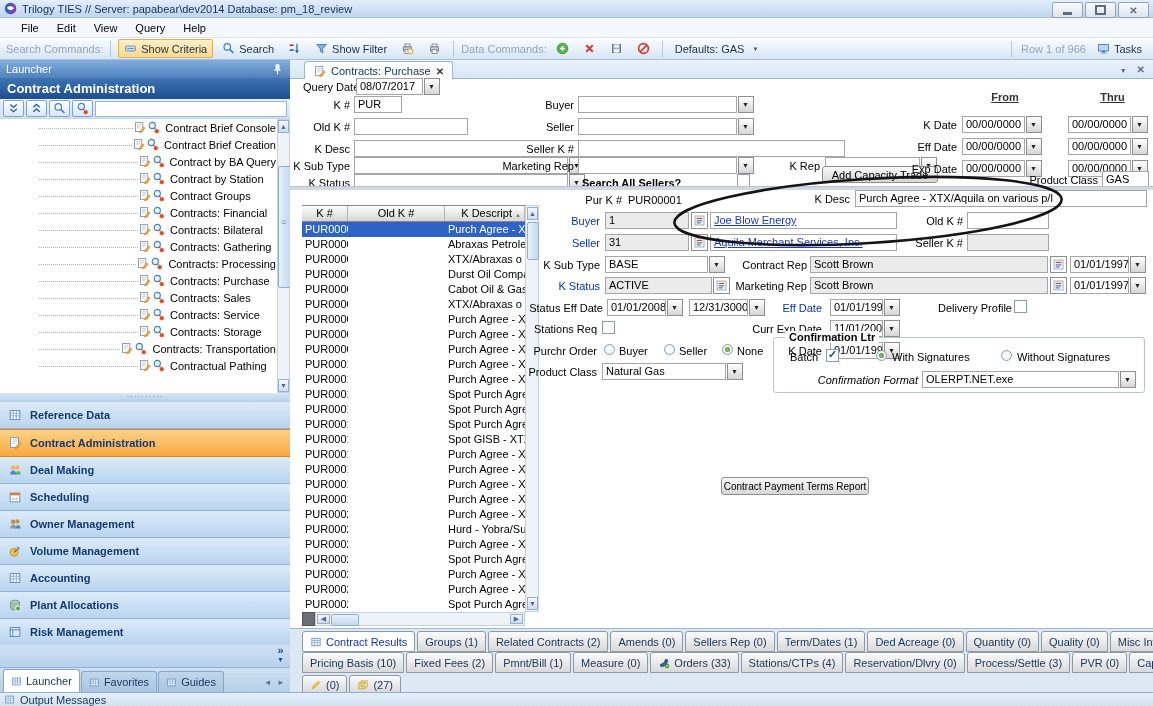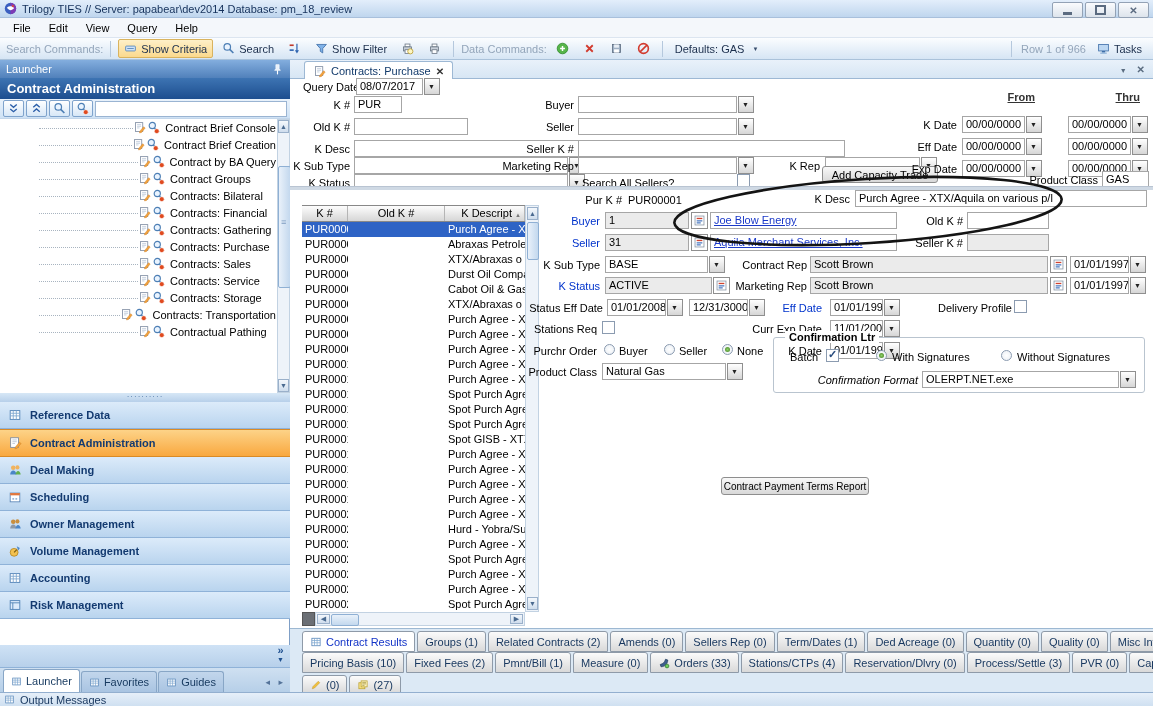--- a/index.html
+++ b/index.html
@@ -11,21 +11,21 @@
   #titlebar{left:0;top:0;width:1153px;height:18px;background:linear-gradient(#e3eefb,#bfd6ee);
             border-bottom:1px solid #a8c0dc;display:flex;align-items:center;padding:0 4px;}
   #titlebar .ttl{margin-left:5px;color:#15315b;white-space:nowrap;}
   #winbtns{position:absolute;right:4px;top:2px;display:flex;gap:2px;}
   .wbtn{width:29px;height:14px;border:1px solid #93a2b5;border-radius:2px;
         background:linear-gradient(#fafbfd,#dde4ec);display:flex;align-items:center;justify-content:center;}
   .wbtn.min::after{content:"";width:9px;height:3px;background:#5b6b80;margin-top:6px;}
   .wbtn.res::after{content:"";width:7px;height:6px;border:2px solid #5b6b80;}
   .wbtn.cls::after{content:"✕";font-size:10px;font-weight:bold;color:#5b6b80;}
   #menubar{left:0;top:18px;width:1153px;height:20px;background:#f4f7fb;border-bottom:1px solid #dce5f0;
-           display:flex;align-items:center;padding-left:4px;}
+           display:flex;align-items:center;padding-left:12px;}
   #menubar span{padding:2px 9px;}
   #toolbar{left:0;top:38px;width:1153px;height:22px;background:linear-gradient(#fbfdff,#d6e5f4);
            border-bottom:1px solid #aac2da;display:flex;align-items:center;padding:0 6px;gap:4px;}
   .tlabel{color:#93a5ba;white-space:nowrap;}
   .tsep{width:1px;height:16px;background:#b5c8dd;margin:0 3px;}
   .tbtn{display:flex;align-items:center;gap:4px;padding:2px 5px;border-radius:2px;color:#1c2f4d;white-space:nowrap;}
   .tbtn.hot{background:linear-gradient(#fef0c8,#fbd98e);border:1px solid #d9b35e;}
   .caret::after{content:"▼";font-size:6px;color:#3a4f6e;margin-left:4px;}
   #tb-right{margin-left:auto;display:flex;align-items:center;gap:6px;}
   
@@ -75,22 +75,22 @@
   #doctab .x{color:#333;font-weight:bold;font-size:10px;}
   #tabrow-ctrl{position:absolute;right:8px;top:3px;color:#5a6c80;display:flex;gap:10px;align-items:center;}
   #tabrow-ctrl .dd::after{content:"▼";font-size:7px;}
   #tabrow-ctrl .xx::after{content:"✕";font-size:10px;font-weight:bold;}
   #criteria-bg{left:290px;top:79px;width:863px;height:107px;background:#fff;}
   #hband{left:290px;top:186px;width:863px;height:4px;background:#cfd9e4;border-top:1px solid #b9c4d2;}
   #content-bg{left:290px;top:190px;width:863px;height:438px;background:#fff;}
   .lblr{position:absolute;text-align:right;white-space:nowrap;}
   .lbll{position:absolute;white-space:nowrap;}
   .blue{color:#0033cc;}
-  .bold{font-weight:normal;}
-  .und{text-decoration:underline;color:#333;font-weight:bold;text-align:right;}
+  .bold{font-weight:bold;}
+  .und{text-decoration:underline;color:#333;font-weight:bold;text-align:center;}
   .fld{position:absolute;height:17px;display:flex;}
   .fbox{flex:1;border:1px solid #a6a6a6;background:#fff;padding:1px 3px;line-height:13px;
         overflow:hidden;white-space:nowrap;box-sizing:border-box;}
   .fbox.ro{background:#ebebeb;}
   .dbtn{width:16px;margin-left:1px;border:1px solid #8f8f8f;background:linear-gradient(#ffffff,#d6d6d6);
         box-sizing:border-box;position:relative;}
   .dbtn::after{content:"▼";position:absolute;left:3px;top:4px;font-size:7px;color:#222;}
   .nbtn{position:absolute;width:17px;height:17px;border:1px solid #8f8f8f;background:#fff;
         display:flex;align-items:center;justify-content:center;box-sizing:border-box;}
   .cbx{position:absolute;width:13px;height:13px;border:1px solid #8b9bb0;background:#fff;box-sizing:border-box;}
@@ -434,51 +434,71 @@
     <span class="tlab">Contract by BA Query</span>
       </div>
       <div class="tree-item">
         <span class="tconn"></span>
     <svg class="ic" viewBox="0 0 16 16">
           <use href="#s-doc"></use>
         </svg>
     <svg class="ic" viewBox="0 0 16 16">
           <use href="#s-magred"></use>
         </svg>
+    <span class="tlab">Contract by Station</span>
+      </div>
+      <div class="tree-item">
+        <span class="tconn"></span>
+    <svg class="ic" viewBox="0 0 16 16">
+          <use href="#s-doc"></use>
+        </svg>
+    <svg class="ic" viewBox="0 0 16 16">
+          <use href="#s-magred"></use>
+        </svg>
     <span class="tlab">Contract Groups</span>
       </div>
       <div class="tree-item">
         <span class="tconn"></span>
     <svg class="ic" viewBox="0 0 16 16">
           <use href="#s-doc"></use>
         </svg>
     <svg class="ic" viewBox="0 0 16 16">
           <use href="#s-magred"></use>
         </svg>
+    <span class="tlab">Contracts: Financial</span>
+      </div>
+      <div class="tree-item">
+        <span class="tconn"></span>
+    <svg class="ic" viewBox="0 0 16 16">
+          <use href="#s-doc"></use>
+        </svg>
+    <svg class="ic" viewBox="0 0 16 16">
+          <use href="#s-magred"></use>
+        </svg>
     <span class="tlab">Contracts: Bilateral</span>
       </div>
       <div class="tree-item">
         <span class="tconn"></span>
     <svg class="ic" viewBox="0 0 16 16">
           <use href="#s-doc"></use>
         </svg>
     <svg class="ic" viewBox="0 0 16 16">
           <use href="#s-magred"></use>
         </svg>
-    <span class="tlab">Contracts: Financial</span>
-      </div>
-      <div class="tree-item">
-        <span class="tconn"></span>
-    <svg class="ic" viewBox="0 0 16 16">
-          <use href="#s-doc"></use>
-        </svg>
-    <svg class="ic" viewBox="0 0 16 16">
-          <use href="#s-magred"></use>
-        </svg>
     <span class="tlab">Contracts: Gathering</span>
+      </div>
+      <div class="tree-item">
+        <span class="tconn"></span>
+    <svg class="ic" viewBox="0 0 16 16">
+          <use href="#s-doc"></use>
+        </svg>
+    <svg class="ic" viewBox="0 0 16 16">
+          <use href="#s-magred"></use>
+        </svg>
+    <span class="tlab">Contracts: Processing</span>
       </div>
       <div class="tree-item">
         <span class="tconn"></span>
     <svg class="ic" viewBox="0 0 16 16">
           <use href="#s-doc"></use>
         </svg>
     <svg class="ic" viewBox="0 0 16 16">
           <use href="#s-magred"></use>
         </svg>
     <span class="tlab">Contracts: Purchase</span>
@@ -575,20 +595,26 @@
         <svg class="ic" style="width:14px;height:14px" viewBox="0 0 16 16">
           <use href="#s-gauge"></use>
         </svg>
         <span>Volume Management</span>
       </div>
       <div class="section">
         <svg class="ic" style="width:14px;height:14px" viewBox="0 0 16 16">
           <use href="#s-grid"></use>
         </svg>
         <span>Accounting</span>
+      </div>
+      <div class="section">
+        <svg class="ic" style="width:14px;height:14px" viewBox="0 0 16 16">
+          <use href="#s-cyl"></use>
+        </svg>
+        <span>Plant Allocations</span>
       </div>
       <div class="section">
         <svg class="ic" style="width:14px;height:14px" viewBox="0 0 16 16">
           <use href="#s-win"></use>
         </svg>
         <span>Risk Management</span>
       </div>
     </div>
   <div id="morerow" class="abs">
     <div id="morechev"><span>»</span><span class="c2">▼</span></div>

